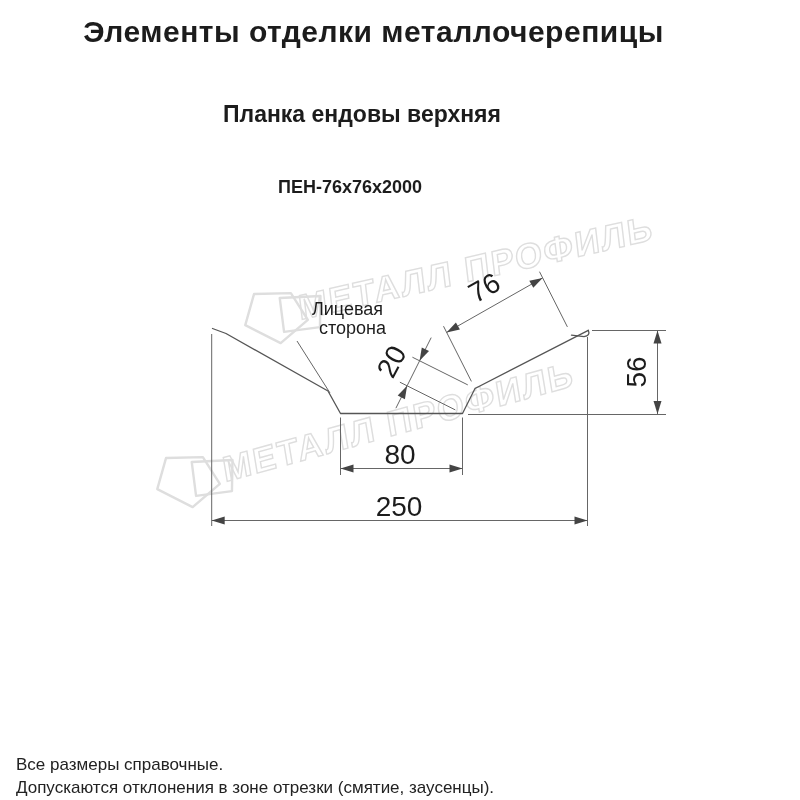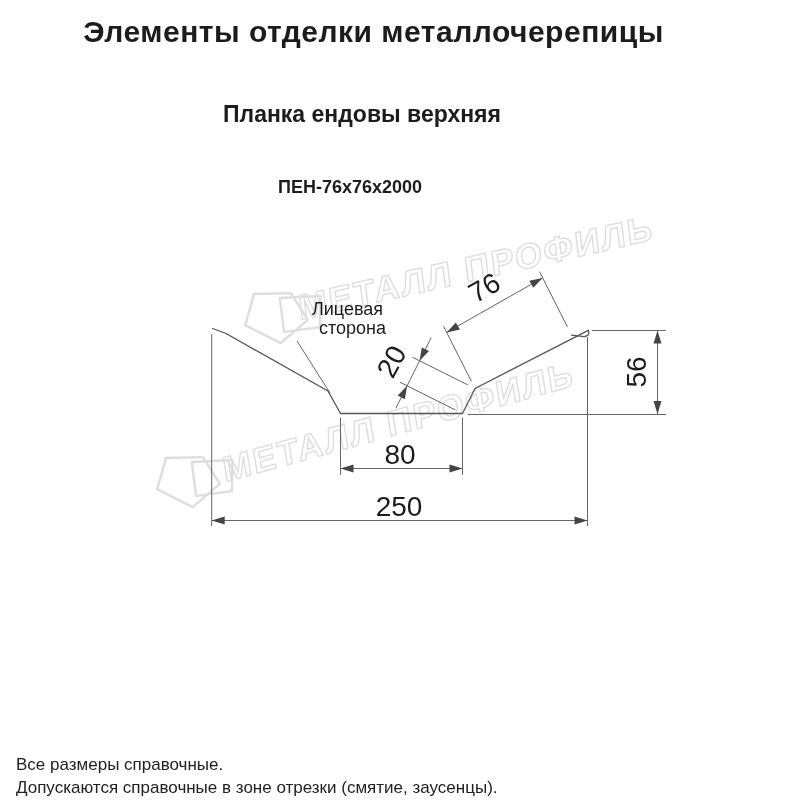--- a/index.html
+++ b/index.html
@@ -102,13 +102,13 @@
     <path class="dimline" d="M 211.7,334 L 211.7,526"></path>
     <path class="dimline" d="M 587.5,337 L 587.5,526"></path>
     <path class="dimline" d="M 211.7,520.5 L 587.5,520.5"></path>
     <polygon class="arrow" points="211.7,520.5 224.7,516.5 224.7,524.5"></polygon>
     <polygon class="arrow" points="587.5,520.5 574.5,516.5 574.5,524.5"></polygon>
     <text class="dimtext" text-anchor="middle" x="399" y="516">250</text>
   </g>
 </svg>
 
 <div id="footer-note-1" class="footer-note">Все размеры справочные.</div>
-<div id="footer-note-2" class="footer-note">Допускаются справочные в зоне отрезки (смятие, заусенцы).</div>
+<div id="footer-note-2" class="footer-note">Допускаются отклонения в зоне отрезки (смятие, заусенцы).</div>
 
 </body></html>

